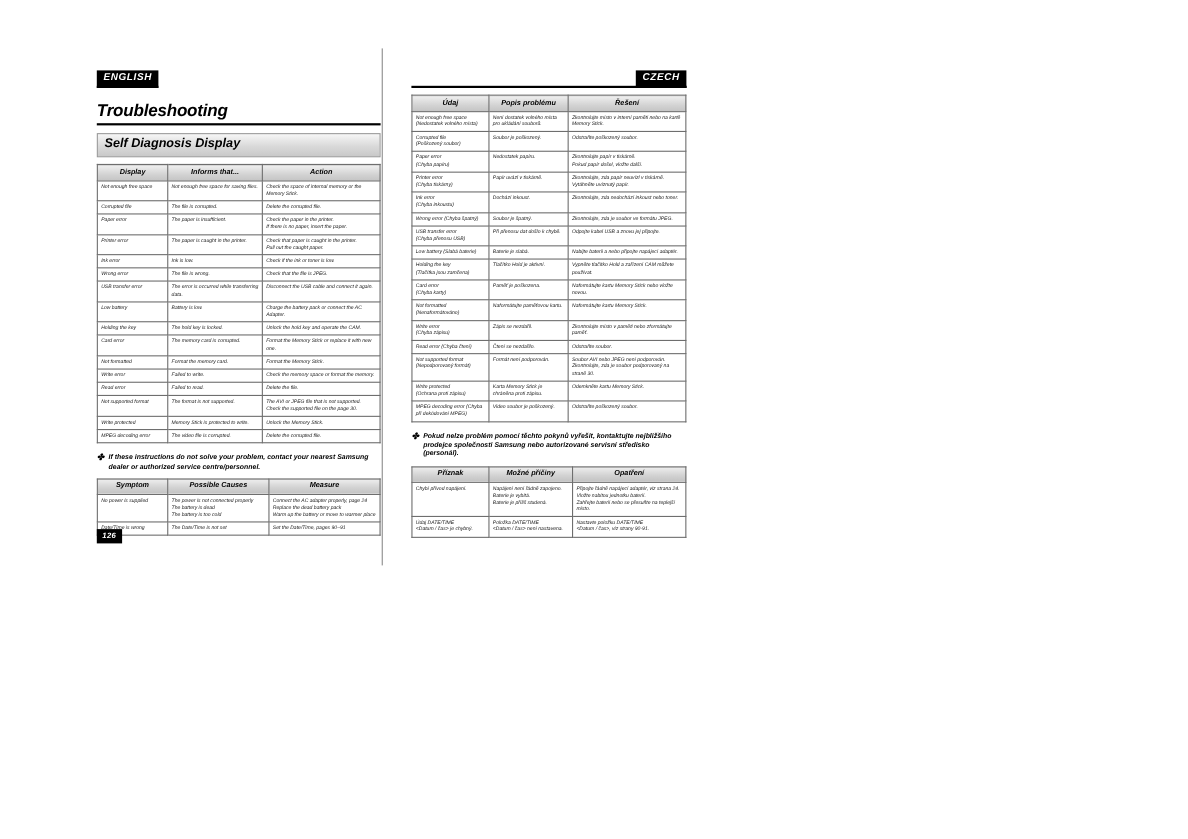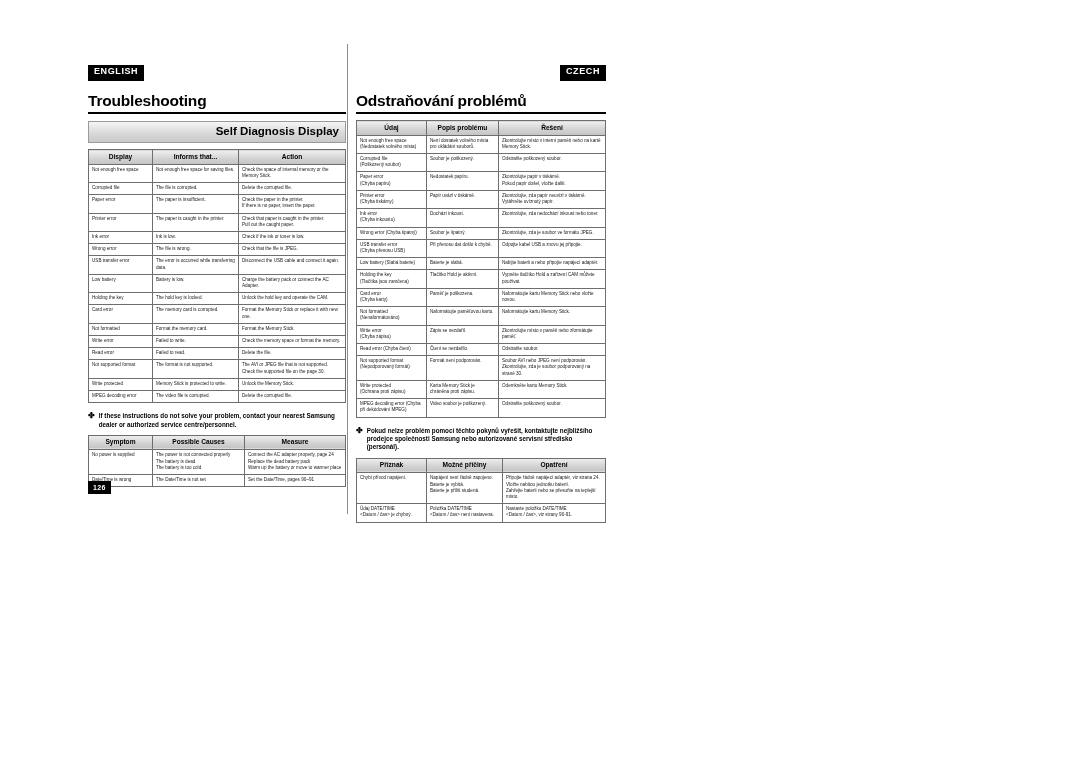--- a/index.html
+++ b/index.html
@@ -1,28 +1,28 @@
 <!DOCTYPE html>
 <html><head>
 <meta charset="utf-8">
 <style>
   html,body{margin:0;padding:0;}
   body{
     width:1080px;height:763px;background:#ffffff;
     font-family:"Liberation Sans", sans-serif;
     overflow:hidden;
   }
-  .page{position:relative;width:986px;height:763px;}
+  .page{position:relative;width:986px;height:763px;font-style:italic;}
 
   
   .center-rule{position:absolute;left:347px;top:44px;width:1px;height:470px;background:#8c8c8c;}
 
   .col{position:absolute;top:60px;}
   .col-en{left:88px;width:258px;}
-  .col-cz{left:356px;width:250px;}
+  .col-cz{left:374px;width:250px;}
 
   .lang-tag{
     display:inline-block;background:#000;color:#fff;
     font-weight:bold;font-size:9px;letter-spacing:.6px;
     padding:1px 6px 2px 6px;line-height:11px;
     border-bottom:2px solid #000;
   }
   .lang-row{height:16px;}
   .lang-row.right{text-align:right;}
 
@@ -30,21 +30,21 @@
     font-size:15.5px;font-weight:bold;margin:15px 0 0 0;
     line-height:19px;letter-spacing:-.2px;color:#000;
   }
   .rule-under-title{height:2px;background:#000;margin-top:2px;width:100%;}
 
   .section-bar{
     margin-top:7px;
     background:linear-gradient(to bottom,#f6f6f6 0%, #d9d9d9 55%, #c9c9c9 100%);
     border:1px solid #9a9a9a;
     font-size:11.5px;font-weight:bold;color:#000;
-    padding:3px 6px 4px 6px;line-height:13px;text-align:right;
+    padding:3px 6px 4px 6px;line-height:13px;
   }
 
   table.grid{
     border-collapse:collapse;width:100%;margin-top:6px;
     table-layout:fixed;
   }
   table.grid th, table.grid td{
     border:1px solid #6e6e6e;
     vertical-align:top;
     padding:2px 3px 3px 3px;
@@ -342,21 +342,20 @@
         </tbody>
     </table>
   </div>
 
   <div class="col col-cz">
 
     <div class="lang-row right">
       <span class="lang-tag">CZECH</span>
     </div>
 
-    <h1 class="chapter">Odstraňování problémů</h1>
     <div class="rule-under-title"></div>
 
 
     <table class="grid">
       <colgroup>
           <col class="w-cz-1">
           <col class="w-cz-2">
           <col>
         </colgroup>
       <thead>

